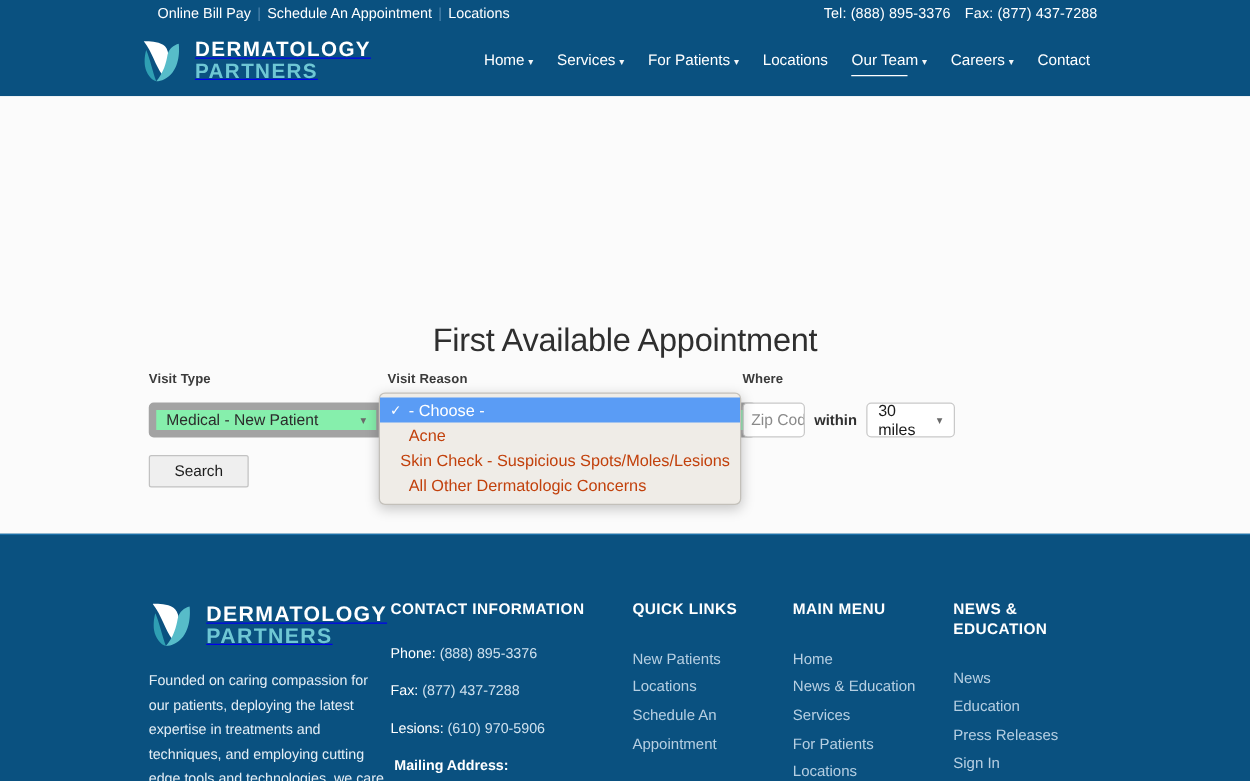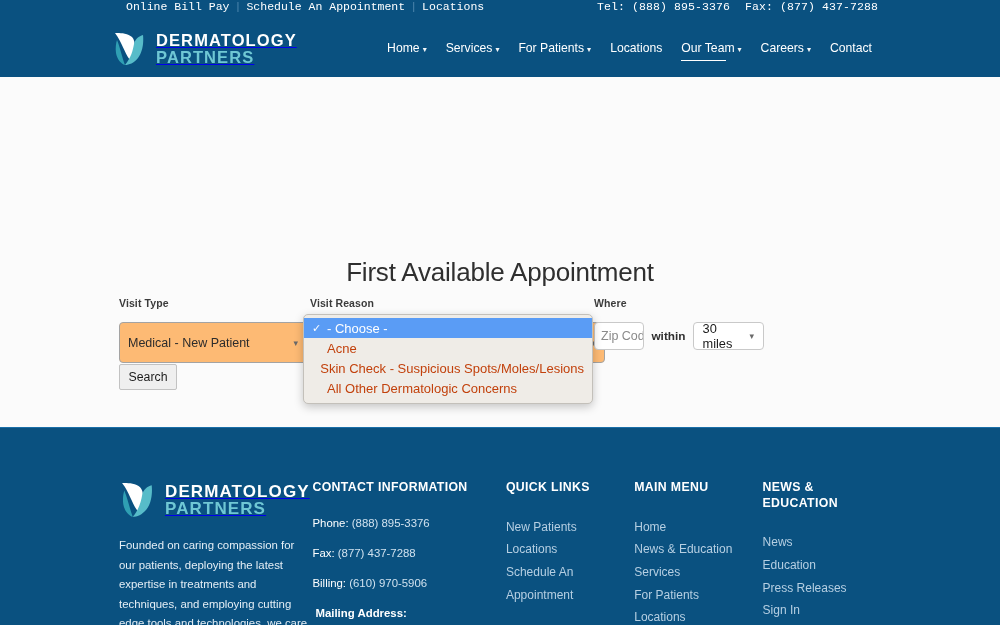--- a/index.html
+++ b/index.html
@@ -5,22 +5,22 @@
   * { box-sizing: border-box; margin: 0; padding: 0; }
   html, body {
     width: 1000px; height: 625px;
     font-family: "Liberation Sans", sans-serif;
     background: #fbfbfb; overflow: hidden;
   }
 
   
   .header { background: #0a5180; height: 77px; position: relative; }
   .utility-bar {
-    height: 21px; display: flex; align-items: flex-start;
-    padding: 0 122px 0 126px; font-size: 11.5px; color: #e8f0f6; font-family: Liberation Mono, monospace;
+    height: 21px; display: flex; align-items: center;
+    padding: 0 122px 0 126px; font-size: 11.5px; color: #e8f0f6;
   }
   .util-left { display: flex; align-items: center; gap: 0; }
   .util-left a { color: #ffffff; text-decoration: none; white-space: nowrap; }
   .util-sep { color: #4e86ad; padding: 0 5px; }
   .util-right { margin-left: auto; color: #ffffff; font-size: 11.5px; white-space: nowrap; letter-spacing: 0.1px; }
   .util-right span { margin-left: 8px; }
 
   .header-main {
     display: flex; align-items: center;
     padding: 0 128px 0 112px; height: 56px;
@@ -68,22 +68,22 @@
   }
 
   .form-row { position: absolute; top: 220px; left: 119px; right: 119px; }
   .field { position: absolute; }
   .field-label {
     font-size: 10.5px; font-weight: bold; color: #3b3b3b;
     margin-bottom: 13px; letter-spacing: 0.1px;
   }
 
   .sel {
-    height: 41px; background: #fdba74;
-    border: 1px solid #a3a3a3; border-radius: 4px;
+    height: 28px; background: #86efac;
+    border: 6px solid #a3a3a3; border-radius: 4px;
     font-size: 12.5px; color: #2c2c2c;
     display: flex; align-items: center;
     padding: 0 8px; position: relative; cursor: pointer;
   }
   .sel .chev {
     margin-left: auto; font-size: 9px; color: #6a6a6a;
   }
 
   .visit-type { left: 0; top: 0; width: 188px; }
   .visit-reason { left: 191px; top: 0; width: 295px; }
@@ -100,21 +100,21 @@
   .miles-sel {
     width: 85px; height: 28px; background: #ffffff;
     border: 1px solid #c9c9c9; border-radius: 4px;
     font-size: 12.8px; color: #1b1b1b;
     display: flex; align-items: center; padding: 0 9px; cursor: pointer;
   }
   .miles-sel .chev { margin-left: auto; font-size: 9px; color: #6a6a6a; }
 
   .search-btn {
     position: absolute; left: 119px; top: 287px;
-    width: 58px; height: 26px;
+    width: 80px; height: 26px;
     background: #efefef; border: 1px solid #c2c2c2; border-radius: 2px;
     font-size: 12.3px; color: #1c1c1c;
     display: flex; align-items: center; justify-content: center;
     cursor: pointer; font-family: "Liberation Sans", sans-serif;
   }
 
   
   .dropdown {
     position: absolute; left: 303px; top: 237px;
     width: 290px; background: #efece7;
@@ -317,21 +317,21 @@
       <div class="fcol-title">CONTACT INFORMATION</div>
       <div class="contact-line">
         <b>Phone:</b>
         <span>(888) 895-3376</span>
       </div>
       <div class="contact-line">
         <b>Fax:</b>
         <span>(877) 437-7288</span>
       </div>
       <div class="contact-line">
-        <b>Billing:</b>
+        <b>Lesions:</b>
         <span>(610) 970-5906</span>
       </div>
       <div class="mail-head">Mailing Address:</div>
     </div>
 
     <div class="fcol fcol-quick">
       <div class="fcol-title">QUICK LINKS</div>
       <a class="flink" href="#">New Patients</a>
       <a class="flink" href="#">Locations</a>
       <a class="flink" href="#">Schedule An</a>

